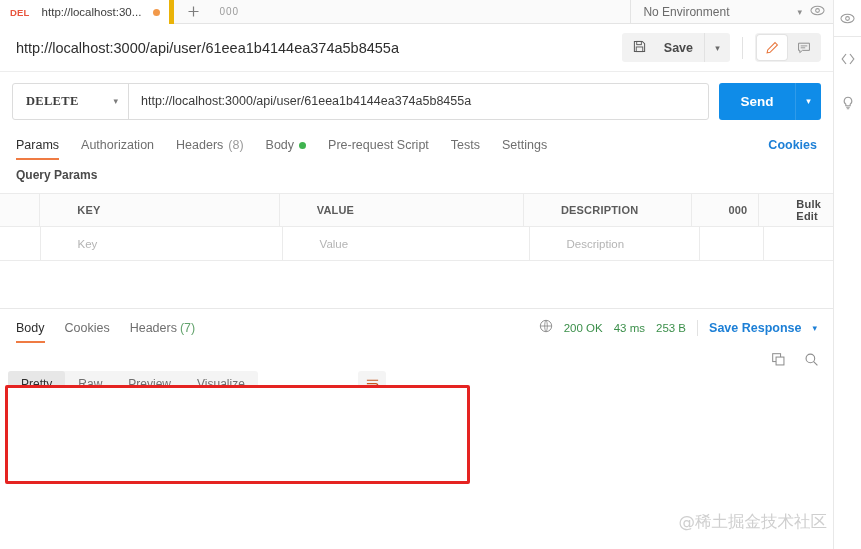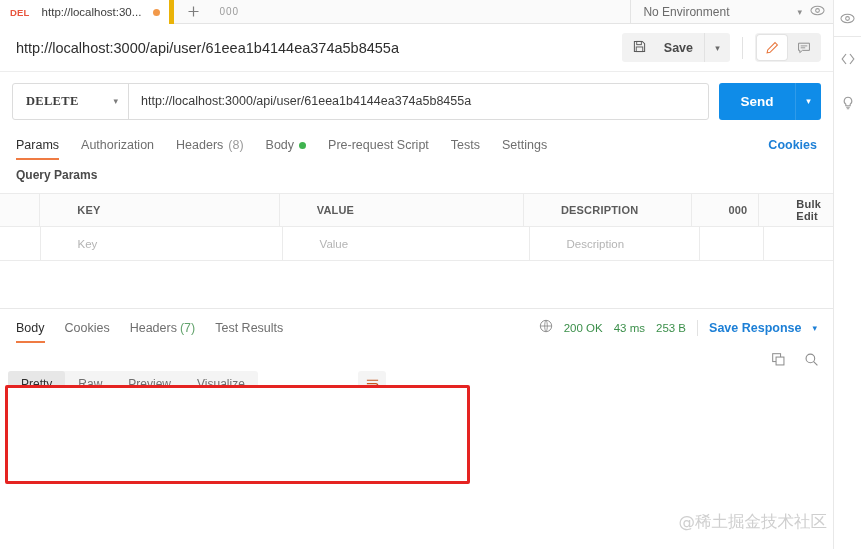--- a/index.html
+++ b/index.html
@@ -423,23 +423,20 @@
     <div class="rstab active">
       <span>Body</span>
     </div>
     <div class="rstab">
       <span>Cookies</span>
     </div>
     <div class="rstab">
       <span>Headers</span>
       <span class="rs-count">(7)</span>
     </div>
-    <div class="rstab">
-      <span>Test Results</span>
-    </div>
 
     <div class="resp-meta">
       <span>
         <svg width="14" height="14" viewBox="0 0 16 16">
             <circle cx="8" cy="8" r="6.5" fill="none" stroke="#8e8e8e" stroke-width="1.1"></circle>
             <path d="M1.5 8h13M8 1.5c2 2 2 11 0 13M8 1.5c-2 2-2 11 0 13" fill="none" stroke="#8e8e8e" stroke-width="1"></path>
           </svg>
       </span>
       <span class="meta-green">200 OK</span>
       <span class="meta-green">43 ms</span>

